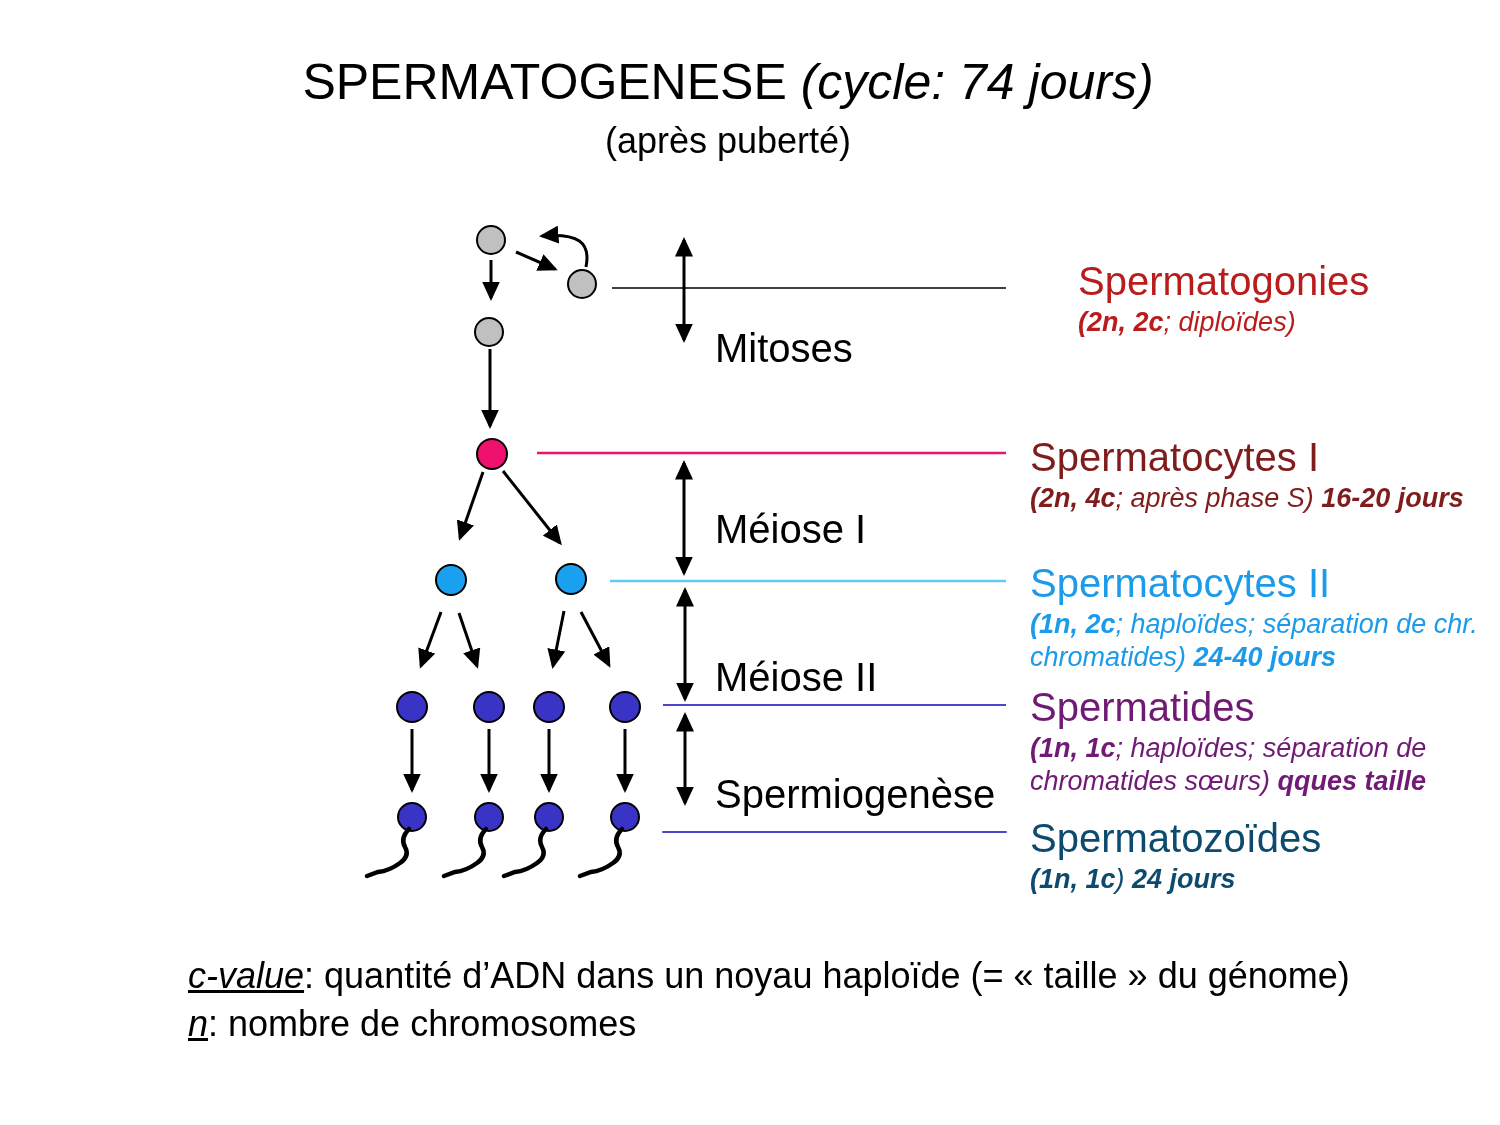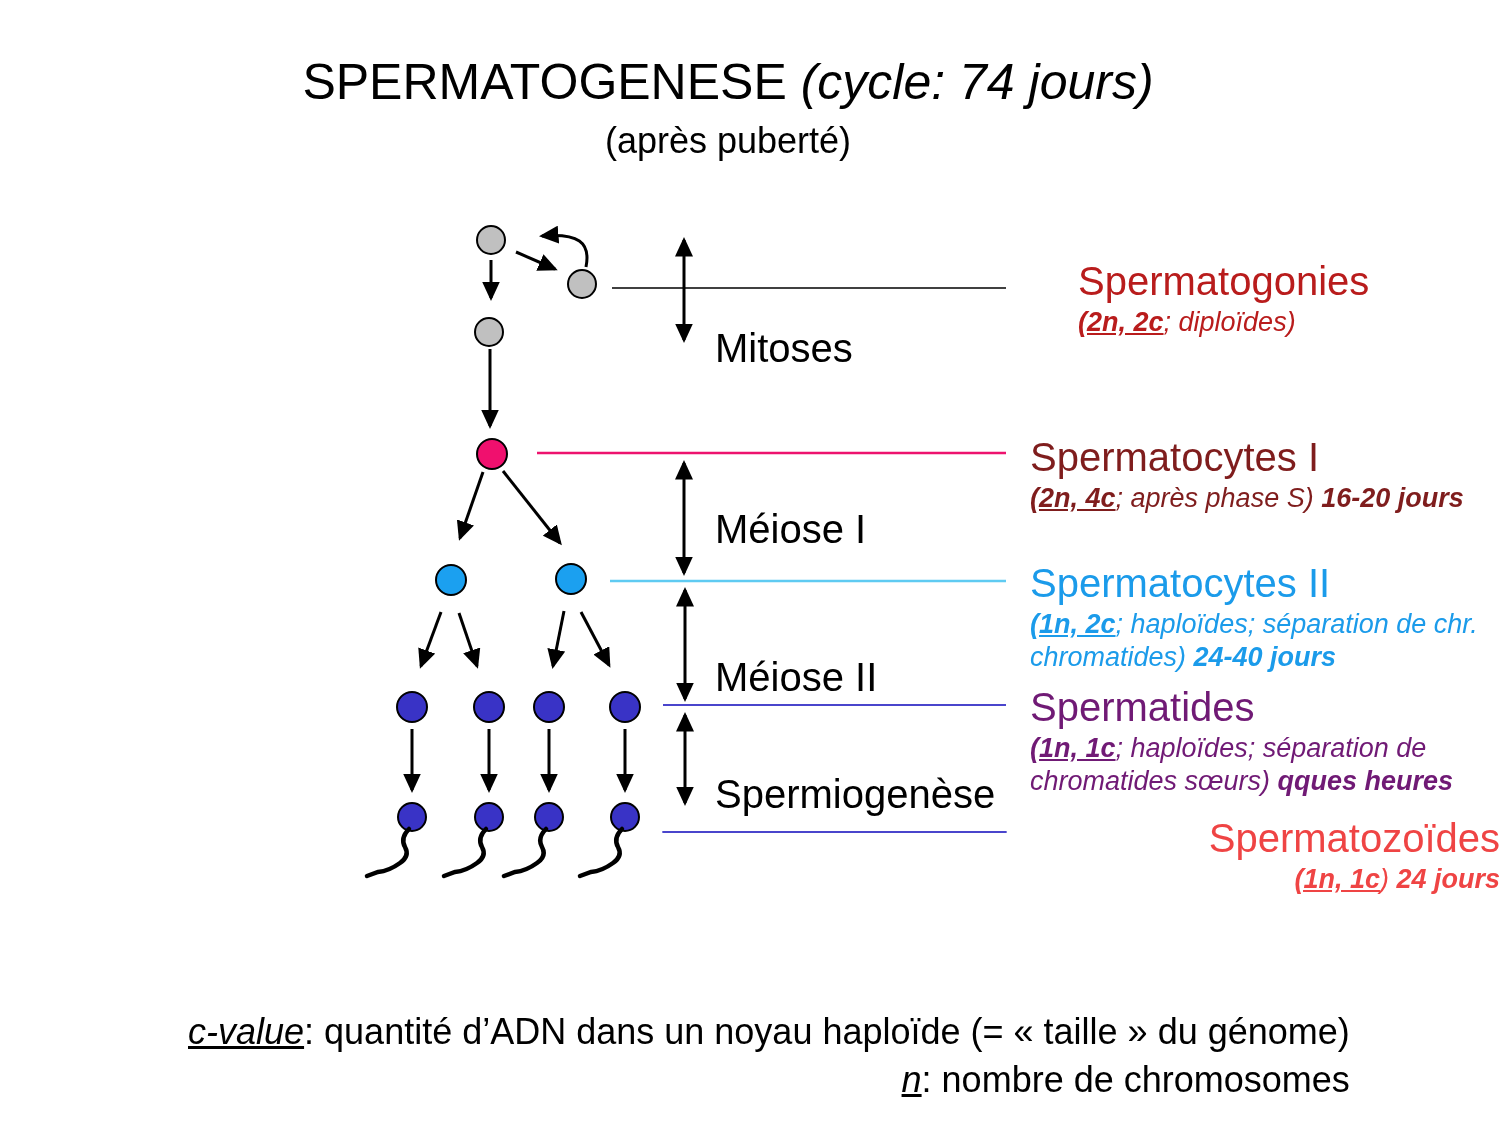--- a/index.html
+++ b/index.html
@@ -14,24 +14,24 @@
   .main-title .it{font-style:italic;}
   .sub-title{font-size:36px;line-height:1.15;margin-top:8px;}
   
   .proc-label{font-size:40px;line-height:1.0;white-space:nowrap;margin-top:29px;}
   
   .stage-block{left:1030px;width:470px;}
   .stage-title{font-size:40px;line-height:46px;white-space:nowrap;}
   .stage-sub{font-size:27px;line-height:33px;font-style:italic;margin-top:2px;}
   .stage-sub.nowrap{white-space:nowrap;}
   .stage-sub.narrow{width:448px;}
-  .ploidy{font-weight:bold;text-decoration:underline;}
+  .ploidy{font-weight:bold;}
   .dur{font-weight:bold;}
   
-  .footnote{left:188px;top:1008px;font-size:36px;line-height:48px;text-align:right;}
+  .footnote{left:188px;top:952px;font-size:36px;line-height:48px;}
   .fn-term{font-style:italic;text-decoration:underline;}
   svg{display:block;}
 </style>
 </head>
 <body>
 
 <div class="abs title-wrap">
   <div class="main-title"><span>SPERMATOGENESE </span><span class="it">(cycle: 74 jours)</span></div>
   <div class="sub-title">(après puberté)</div>
 </div>
@@ -121,24 +121,24 @@
   <div class="stage-sub nowrap"><span class="ploidy">(2n, 4c</span><span>; après phase S) </span><span class="dur">16-20 jours</span></div>
 </div>
 
 <div class="abs stage-block" style="top: 560px; color: rgb(27, 155, 234);">
   <div class="stage-title">Spermatocytes II</div>
   <div class="stage-sub narrow"><span class="ploidy">(1n, 2c</span><span>; haploïdes; séparation de chr. chromatides) </span><span class="dur">24-40 jours</span></div>
 </div>
 
 <div class="abs stage-block" style="top: 684px; color: #701a75;">
   <div class="stage-title">Spermatides</div>
-  <div class="stage-sub narrow"><span class="ploidy">(1n, 1c</span><span>; haploïdes; séparation de chromatides sœurs) </span><span class="dur">qques heures</span></div>
+  <div class="stage-sub narrow"><span class="ploidy">(1n, 1c</span><span>; haploïdes; séparation de chromatides sœurs) </span><span class="dur">qques taille</span></div>
 </div>
 
-<div class="abs stage-block" style="top: 815px; color: #ef4444; text-align: right;">
+<div class="abs stage-block" style="top: 815px; color: #0c4a6e;">
   <div class="stage-title">Spermatozoïdes</div>
   <div class="stage-sub nowrap"><span class="ploidy">(1n, 1c</span><span>) </span><span class="dur">24 jours</span></div>
 </div>
 
 <div class="abs footnote">
   <div><span class="fn-term">c-value</span><span>: quantité d’ADN dans un noyau haploïde (= « taille » du génome)</span></div>
   <div><span class="fn-term">n</span><span>: nombre de chromosomes</span></div>
 </div>
 
 </body></html>

